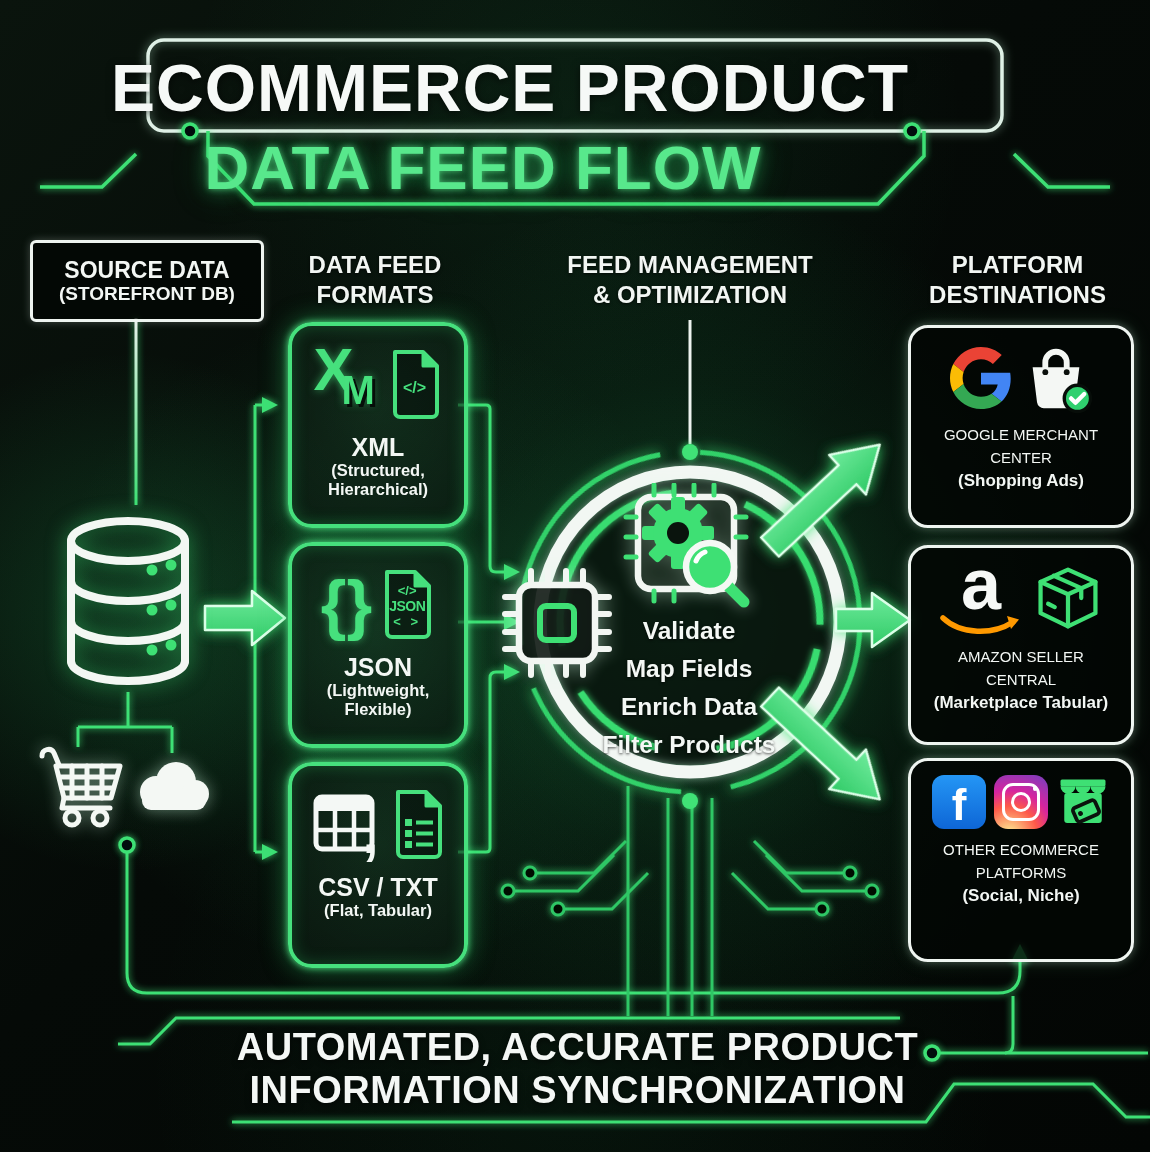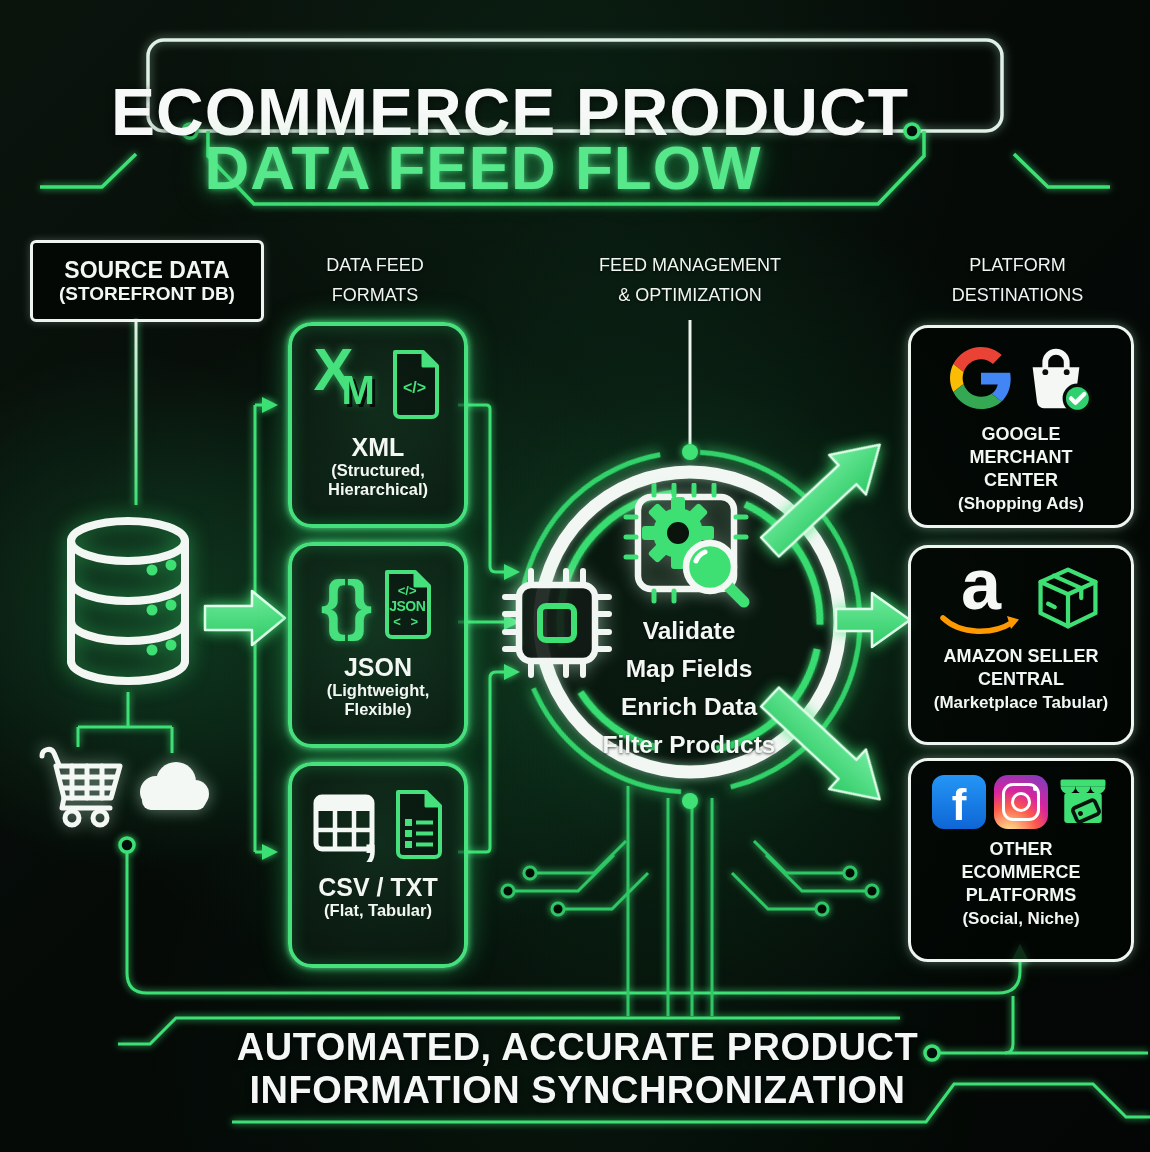--- a/index.html
+++ b/index.html
@@ -12,25 +12,25 @@
       radial-gradient(circle at 374px 640px, rgba(40,190,100,.15), transparent 330px),
       radial-gradient(circle at 575px 125px, rgba(40,190,100,.10), transparent 390px),
       radial-gradient(circle at 575px 1070px, rgba(40,190,100,.07), transparent 430px),
       linear-gradient(135deg,#0a140d 0%,#050a07 45%,#030604 100%);
   }
   #wires{position:absolute;left:0;top:0;width:1150px;height:1152px;}
   .abs{position:absolute;}
   .ctr{text-align:center;}
   
   .title1{left:0;top:50px;width:1020px;font-size:66px;font-weight:800;letter-spacing:1px;
-    color:#f6f9f7;text-shadow:0 2px 8px rgba(0,0,0,.6);margin-top:24px;}
+    color:#f6f9f7;text-shadow:0 2px 8px rgba(0,0,0,.6);}
   .title2{left:0;top:132px;width:966px;font-size:62px;font-weight:800;letter-spacing:1px;
     color:#58e88c;text-shadow:0 0 6px rgba(88,232,140,.7),0 0 18px rgba(60,220,120,.5),0 0 34px rgba(40,200,100,.35);}
   
-  .colhead{font-size:18px;font-weight:400;line-height:30px;color:#f2f6f3;text-shadow:0 1px 3px rgba(0,0,0,.7);}
+  .colhead{font-size:24px;font-weight:700;line-height:30px;color:#f2f6f3;text-shadow:0 1px 3px rgba(0,0,0,.7);}
   .src-box{left:30px;top:240px;width:228px;height:76px;border:3.5px solid #eef4f0;border-radius:6px;
     background:rgba(3,6,4,.8);box-shadow:0 0 8px rgba(240,255,246,.25);
     display:flex;flex-direction:column;align-items:center;justify-content:center;}
   .src-l1{font-size:23px;font-weight:800;line-height:26px;}
   .src-l2{font-size:19px;font-weight:700;line-height:22px;}
   
   .format-box{left:288px;width:172px;height:198px;border:4px solid #46e07d;border-radius:24px;
     background:radial-gradient(120% 120% at 50% 40%, rgba(26,62,40,.50), rgba(7,15,10,.88));
     box-shadow:0 0 7px rgba(92,255,152,.85),0 0 26px rgba(47,220,110,.5), inset 0 0 16px rgba(47,220,110,.28);
     display:flex;flex-direction:column;align-items:center;}
@@ -57,21 +57,21 @@
   .csv-comma{position:absolute;left:52px;top:16px;font-size:58px;font-weight:800;color:#f4f8f5;line-height:1;}
   
   .steps{left:563px;top:612px;width:252px;}
   .steps div{font-size:24.5px;font-weight:700;line-height:38px;text-align:center;color:#f4f8f5;
     text-shadow:0 1px 3px rgba(0,0,0,.7);}
   
   .dest-box{left:908px;width:220px;border:3.5px solid #eff5f1;border-radius:20px;
     background:rgba(3,6,4,.82);box-shadow:0 0 9px rgba(235,255,243,.28),0 0 20px rgba(140,255,180,.14);
     display:flex;flex-direction:column;align-items:center;}
   .dest-icons{display:flex;align-items:center;justify-content:center;gap:8px;margin-top:14px;}
-  .dest-title{font-size:18px;font-weight:700;line-height:23px;text-align:center;margin-top:9px;}
+  .dest-title{font-size:15px;font-weight:400;line-height:23px;text-align:center;margin-top:9px;}
   .dest-sub{font-size:17px;font-weight:700;line-height:19px;text-align:center;margin-top:2px;}
   .bag-wrap{position:relative;width:72px;height:72px;}
   .bag-wrap svg{position:absolute;left:0;top:0;}
   .a-wrap{position:relative;width:86px;height:74px;}
   .a-letter{position:absolute;left:22px;top:-14px;font-size:72px;font-weight:700;color:#f6f8f6;line-height:1;}
   .a-swoosh{position:absolute;left:0;top:52px;}
   .fb-icon{width:54px;height:54px;border-radius:12px;background:linear-gradient(180deg,#2496f5,#0e66d6);
     position:relative;overflow:hidden;}
   .fb-f{position:absolute;left:0;top:8px;width:100%;text-align:center;font-size:44px;font-weight:800;color:#fff;line-height:1;}
   .ig-icon{width:54px;height:54px;border-radius:14px;position:relative;

